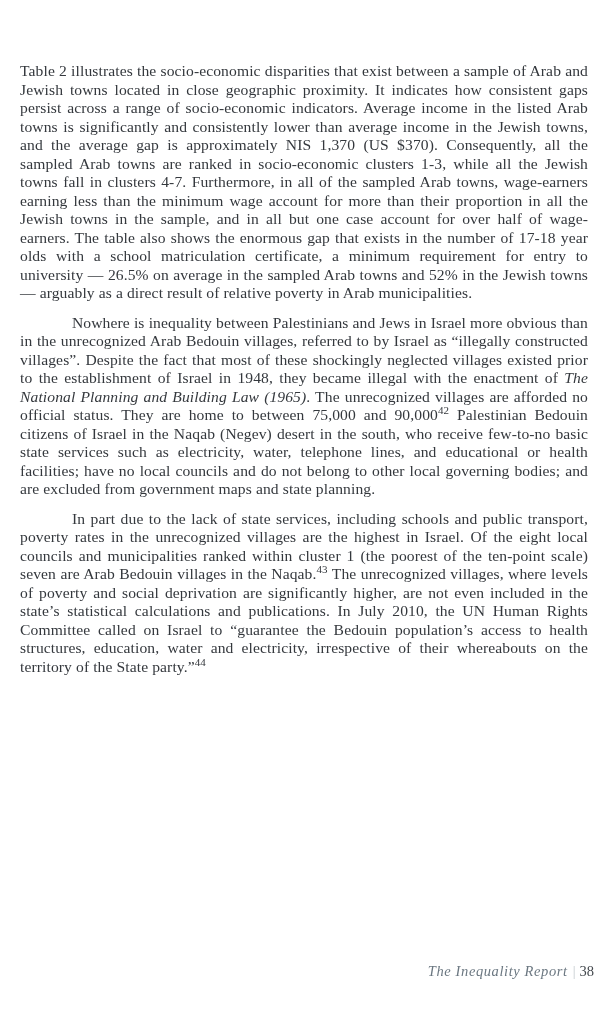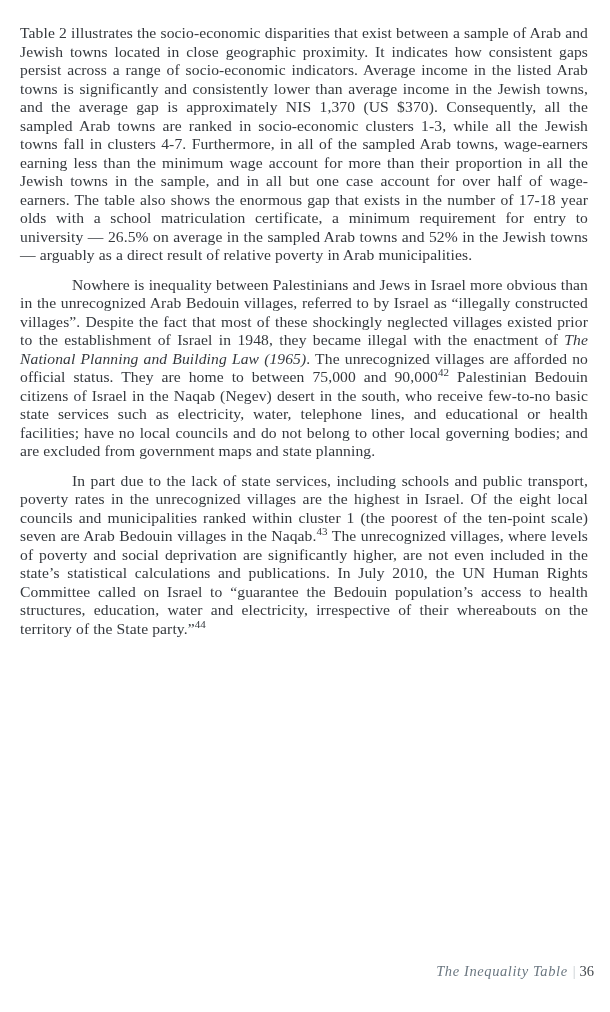--- a/index.html
+++ b/index.html
@@ -11,20 +11,21 @@
     position: relative;
     width: 610px;
     height: 1012px;
     background: #ffffff;
     overflow: hidden;
     font-family: "Liberation Serif", "DejaVu Serif", serif;
     color: var(--body-text, #34383d);
   }
   .content {
     padding: 24px 22px 0 20px;
+    margin-top: 38px;
   }
   .para {
     margin: 0 0 11px 0;
     font-size: 15.6px;
     line-height: 18.5px;
     text-align: justify;
     letter-spacing: 0.1px;
   }
   .para.indented {
     text-indent: 52px;
@@ -67,14 +68,14 @@
   <div class="content">
 
     <p class="para"><span>Table 2 illustrates the socio-economic disparities that exist between a sample of Arab and Jewish towns located in close geographic proximity. It indicates how consistent gaps persist across a range of socio-economic indicators. Average income in the listed Arab towns is significantly and consistently lower than average income in the Jewish towns, and the average gap is approximately NIS 1,370 (US $370). Consequently, all the sampled Arab towns are ranked in socio-economic clusters 1-3, while all the Jewish towns fall in clusters 4-7. Furthermore, in all of the sampled Arab towns, wage-earners earning less than the minimum wage account for more than their proportion in all the Jewish towns in the sample, and in all but one case account for over half of wage-earners. The table also shows the enormous gap that exists in the number of 17-18 year olds with a school matriculation certificate, a minimum requirement for entry to university — 26.5% on average in the sampled Arab towns and 52% in the Jewish towns — arguably as a direct result of relative poverty in Arab municipalities.</span></p>
 
     <p class="para indented"><span>Nowhere is inequality between Palestinians and Jews in Israel more obvious than in the unrecognized Arab Bedouin villages, referred to by Israel as “illegally constructed villages”. Despite the fact that most of these shockingly neglected villages existed prior to the establishment of Israel in 1948, they became illegal with the enactment of </span><span class="italic">The National Planning and Building Law (1965)</span><span>. The unrecognized villages are afforded no official status. They are home to between 75,000 and 90,000</span><sup class="fn">42</sup><span> Palestinian Bedouin citizens of Israel in the Naqab (Negev) desert in the south, who receive few-to-no basic state services such as electricity, water, telephone lines, and educational or health facilities; have no local councils and do not belong to other local governing bodies; and are excluded from government maps and state planning.</span></p>
 
     <p class="para indented"><span>In part due to the lack of state services, including schools and public transport, poverty rates in the unrecognized villages are the highest in Israel. Of the eight local councils and municipalities ranked within cluster 1 (the poorest of the ten-point scale) seven are Arab Bedouin villages in the Naqab.</span><sup class="fn">43</sup><span> The unrecognized villages, where levels of poverty and social deprivation are significantly higher, are not even included in the state’s statistical calculations and publications. In July 2010, the UN Human Rights Committee called on Israel to “guarantee the Bedouin population’s access to health structures, education, water and electricity, irrespective of their whereabouts on the territory of the State party.”</span><sup class="fn">44</sup></p>
 
   </div>
 
-  <div class="footer"><span class="footer-title">The Inequality Table</span><span class="footer-sep">|</span><span class="footer-page">36</span></div>
+  <div class="footer"><span class="footer-title">The Inequality Report</span><span class="footer-sep">|</span><span class="footer-page">38</span></div>
 </div>
 
 </body></html>

